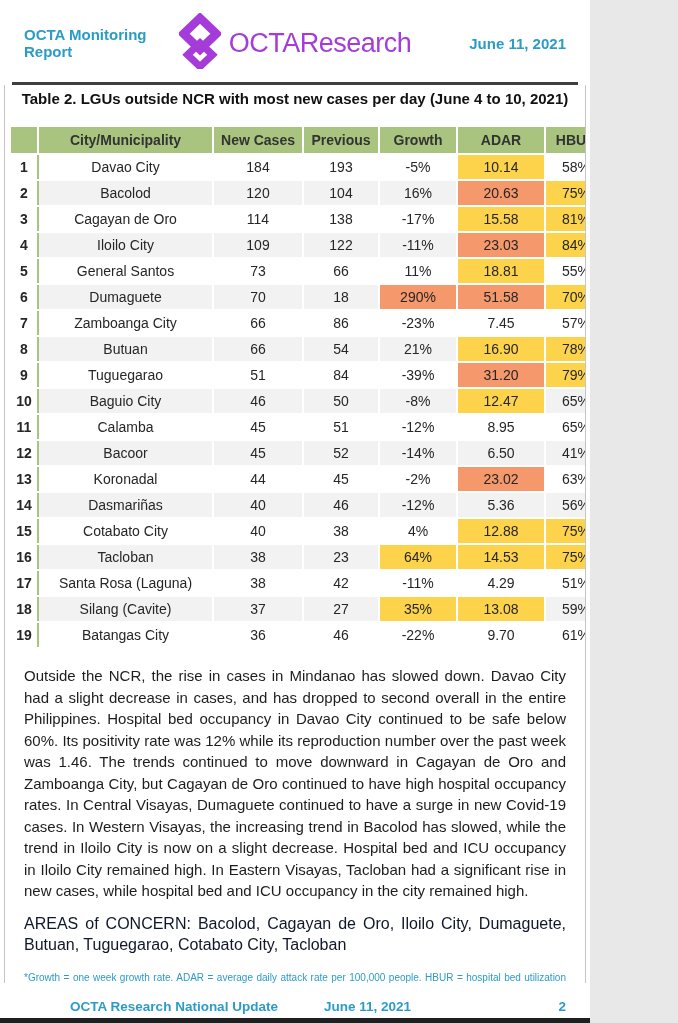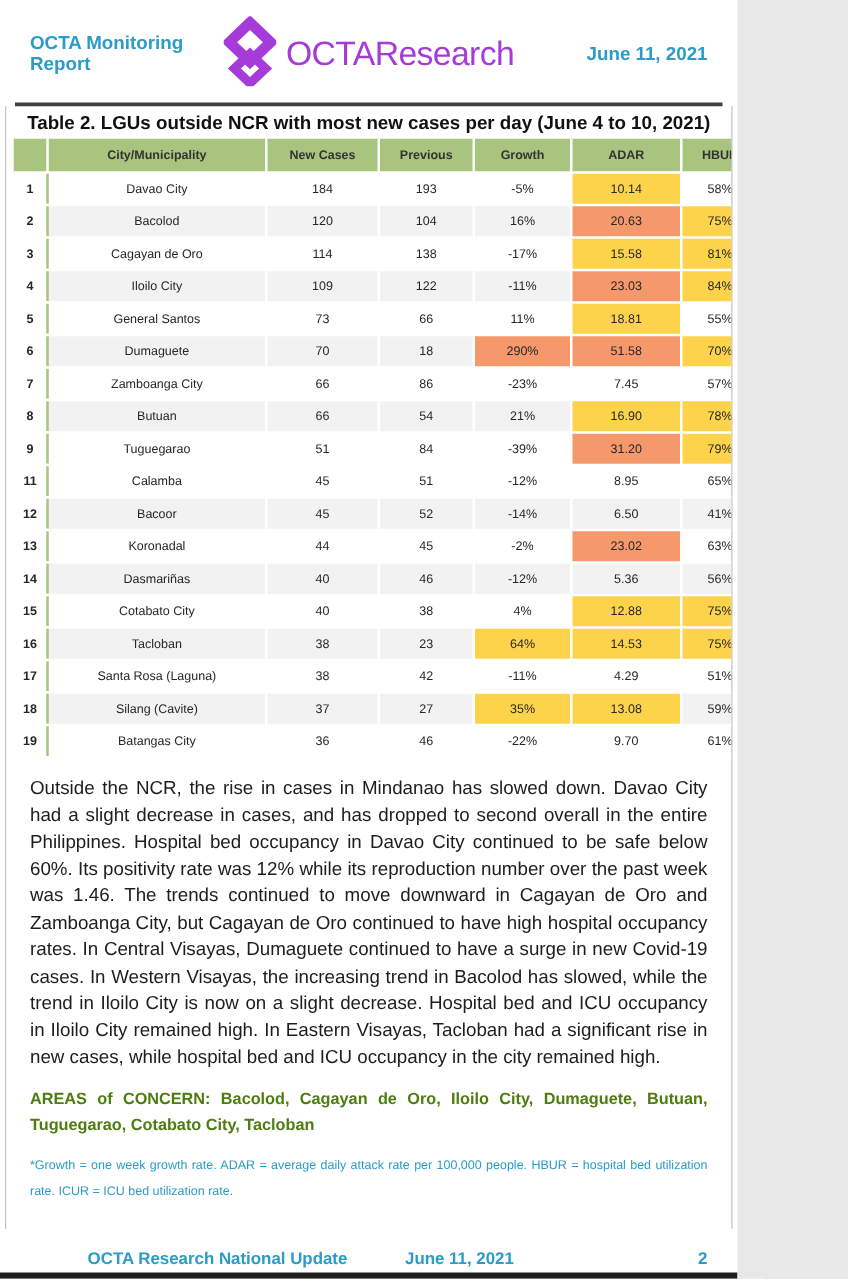--- a/index.html
+++ b/index.html
@@ -17,33 +17,33 @@
   .hdr-right{text-align:right;}
   .logo{display:flex;align-items:center;gap:8px;}
   .logo-text{font-size:27px;color:var(--purple);letter-spacing:-0.5px;}
 
   .rule{height:3px;background:var(--rule);margin:0 12px;}
 
   
   .frame{margin:0 4px;height:898px;border-left:1px solid #C4C4C4;border-right:1px solid #C4C4C4;overflow:hidden;}
   .table-title{text-align:center;font-size:15px;font-weight:700;color:#111;padding:5px 0 4px;}
 
-  table{border-collapse:collapse;table-layout:fixed;width:654px;margin:0 6px;font-size:10px;color:var(--ink);}
+  table{border-collapse:collapse;table-layout:fixed;width:654px;margin:16px 6px;font-size:14px;color:var(--ink);}
   col.c0{width:27px}col.c1{width:175px}col.c2{width:90px}col.c3{width:76px}
   col.c4{width:78px}col.c5{width:88px}col.c6{width:62px}col.c7{width:63px}
   th{background:var(--green);font-weight:700;color:#333;height:27px;border-right:2px solid #fff;border-bottom:2px solid #fff;}
   td{height:26px;text-align:center;border-right:2px solid #fff;border-bottom:2px solid #fff;}
   tr.stripe td{background:var(--stripe);}
   td.rank-cell{background:#fff !important;font-weight:700;border-right:none;}
   td.city-cell{border-left:2px solid var(--green);}
   td.hl-yellow{background:var(--hl-yellow) !important;}
   td.hl-orange{background:var(--hl-orange) !important;}
 
   .para{margin:13px 19px 0;font-size:15px;line-height:21.5px;color:#1d1d1d;text-align:justify;}
-  .concern{margin:11px 19px 0;font-size:13px;line-height:21.5px;color:#4d7c0f;font-weight:700;text-align:justify;}
+  .concern{margin:11px 19px 0;font-size:16px;line-height:21.5px;color:#0f172a;font-weight:400;text-align:justify;}
   .footnote{margin:11px 19px 0;font-size:10px;line-height:21.5px;color:var(--teal);text-align:justify;}
 
   
   .page-footer{position:absolute;left:0;right:0;bottom:6px;display:flex;align-items:flex-end;padding:0 24px 3px;font-size:13.5px;font-weight:700;color:var(--teal);}
   .ft-left{width:300px;text-align:center;}
   .ft-date{flex:1 1 auto;text-align:left;}
   .ft-page{text-align:right;}
   .bottom-bar{position:absolute;left:0;right:0;bottom:0;height:5px;background:#1F1F1F;}
 </style>
 </head>
@@ -177,20 +177,30 @@
           <tr>
             <td class="rank-cell">9</td>
             <td class="city-cell">Tuguegarao</td>
             <td>51</td>
             <td>84</td>
             <td>-39%</td>
             <td class="hl-orange">31.20</td>
             <td class="hl-yellow">79%</td>
             <td class="hl-orange">98%</td>
           </tr>
+          <tr class="stripe">
+            <td class="rank-cell">10</td>
+            <td class="city-cell">Baguio City</td>
+            <td>46</td>
+            <td>50</td>
+            <td>-8%</td>
+            <td class="hl-yellow">12.47</td>
+            <td>65%</td>
+            <td>53%</td>
+          </tr>
           <tr>
             <td class="rank-cell">11</td>
             <td class="city-cell">Calamba</td>
             <td>45</td>
             <td>51</td>
             <td>-12%</td>
             <td>8.95</td>
             <td>65%</td>
             <td class="hl-yellow">73%</td>
           </tr>

